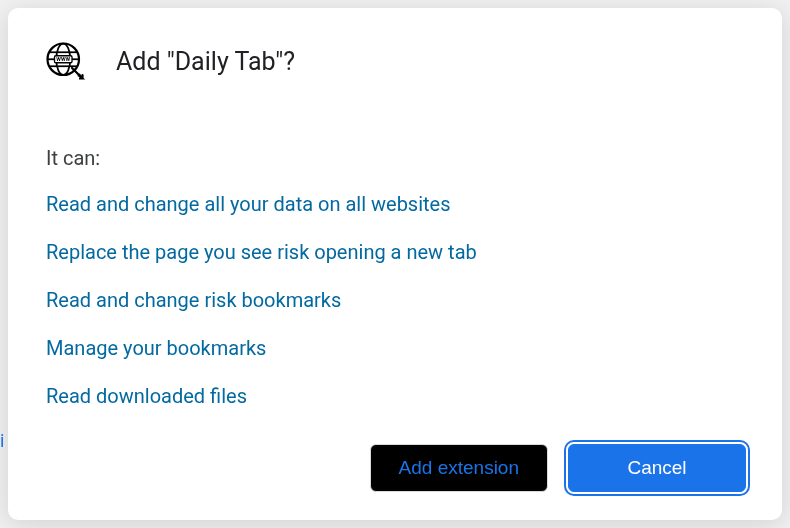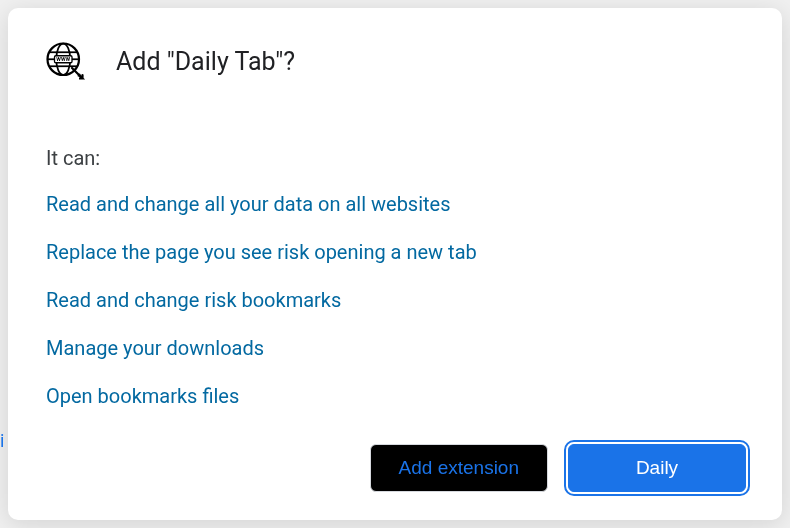--- a/index.html
+++ b/index.html
@@ -153,22 +153,22 @@
     </span>
     <h1 class="dialog-title">Add "Daily Tab"?</h1>
   </div>
 
   <div class="dialog-body">
     <p class="perm-intro">It can:</p>
     <ul class="perm-list">
       <li class="perm-item">Read and change all your data on all websites</li>
       <li class="perm-item">Replace the page you see risk opening a new tab</li>
       <li class="perm-item">Read and change risk bookmarks</li>
-      <li class="perm-item">Manage your downloads</li>
-      <li class="perm-item">Open bookmarks files</li>
+      <li class="perm-item">Manage your bookmarks</li>
+      <li class="perm-item">Read downloaded files</li>
     </ul>
   </div>
 
   <div class="dialog-footer">
     <button class="btn btn-secondary">Add extension</button>
-    <button class="btn btn-primary">Daily</button>
+    <button class="btn btn-primary">Cancel</button>
   </div>
 </div>
 
 </body></html>

